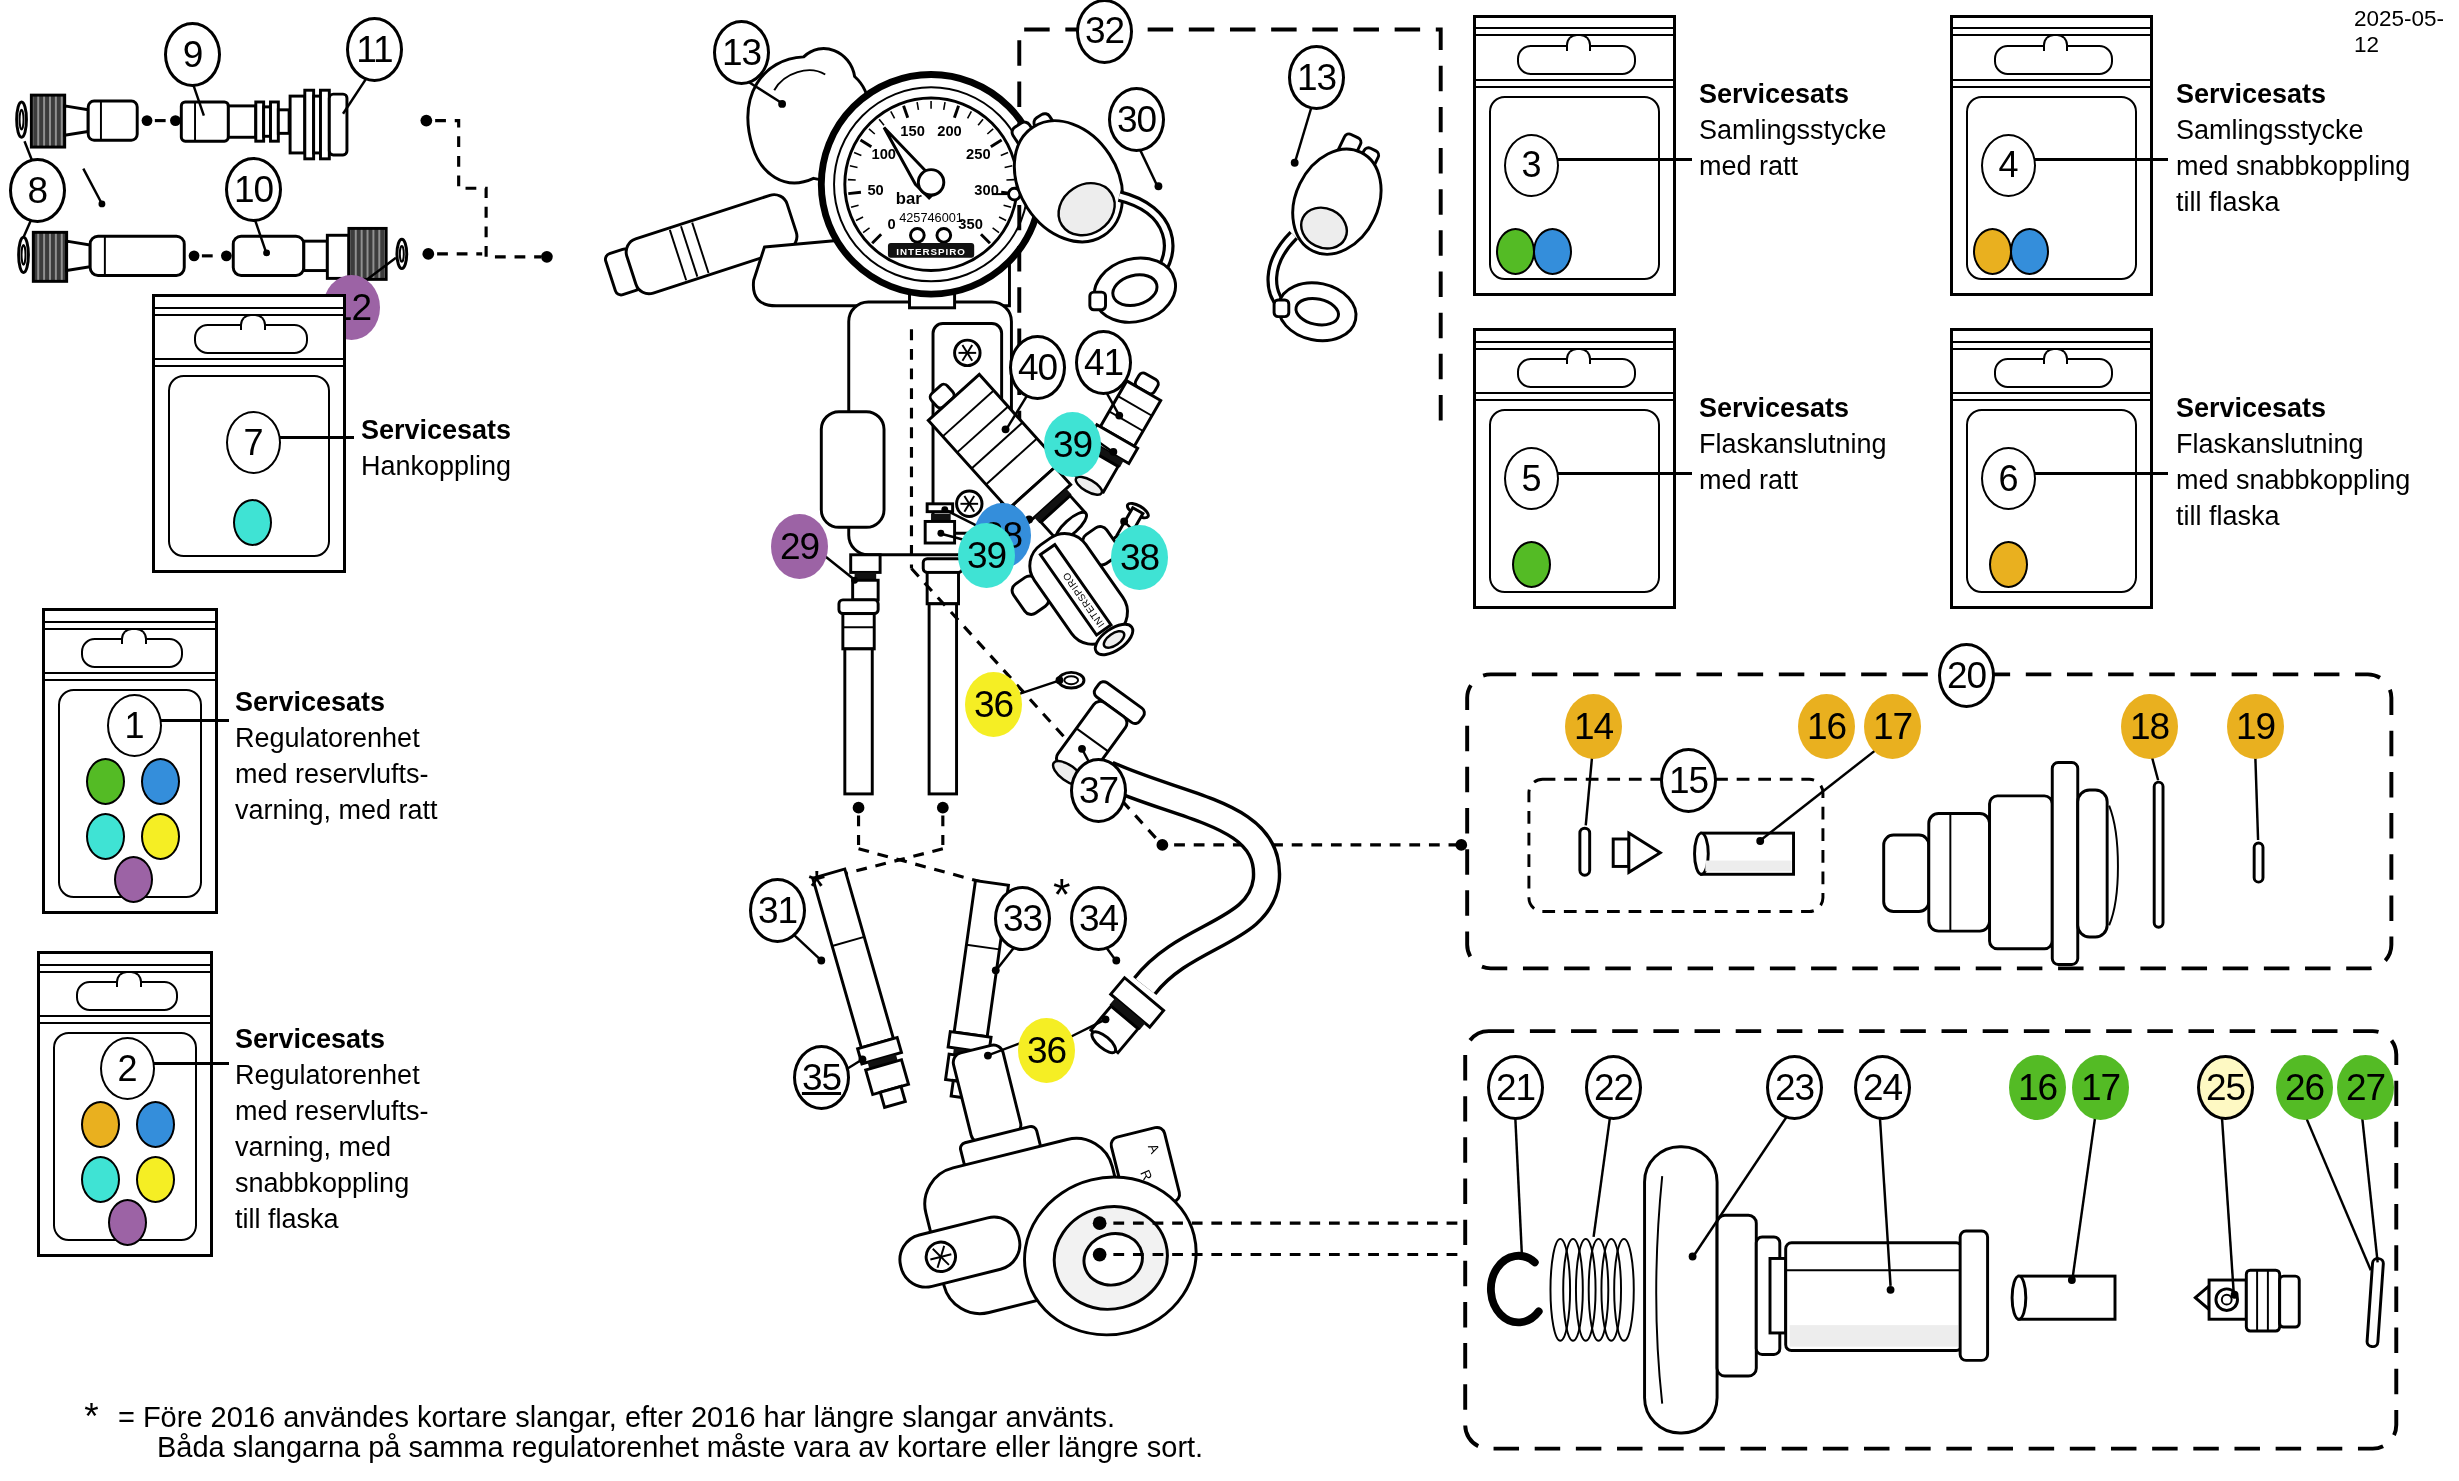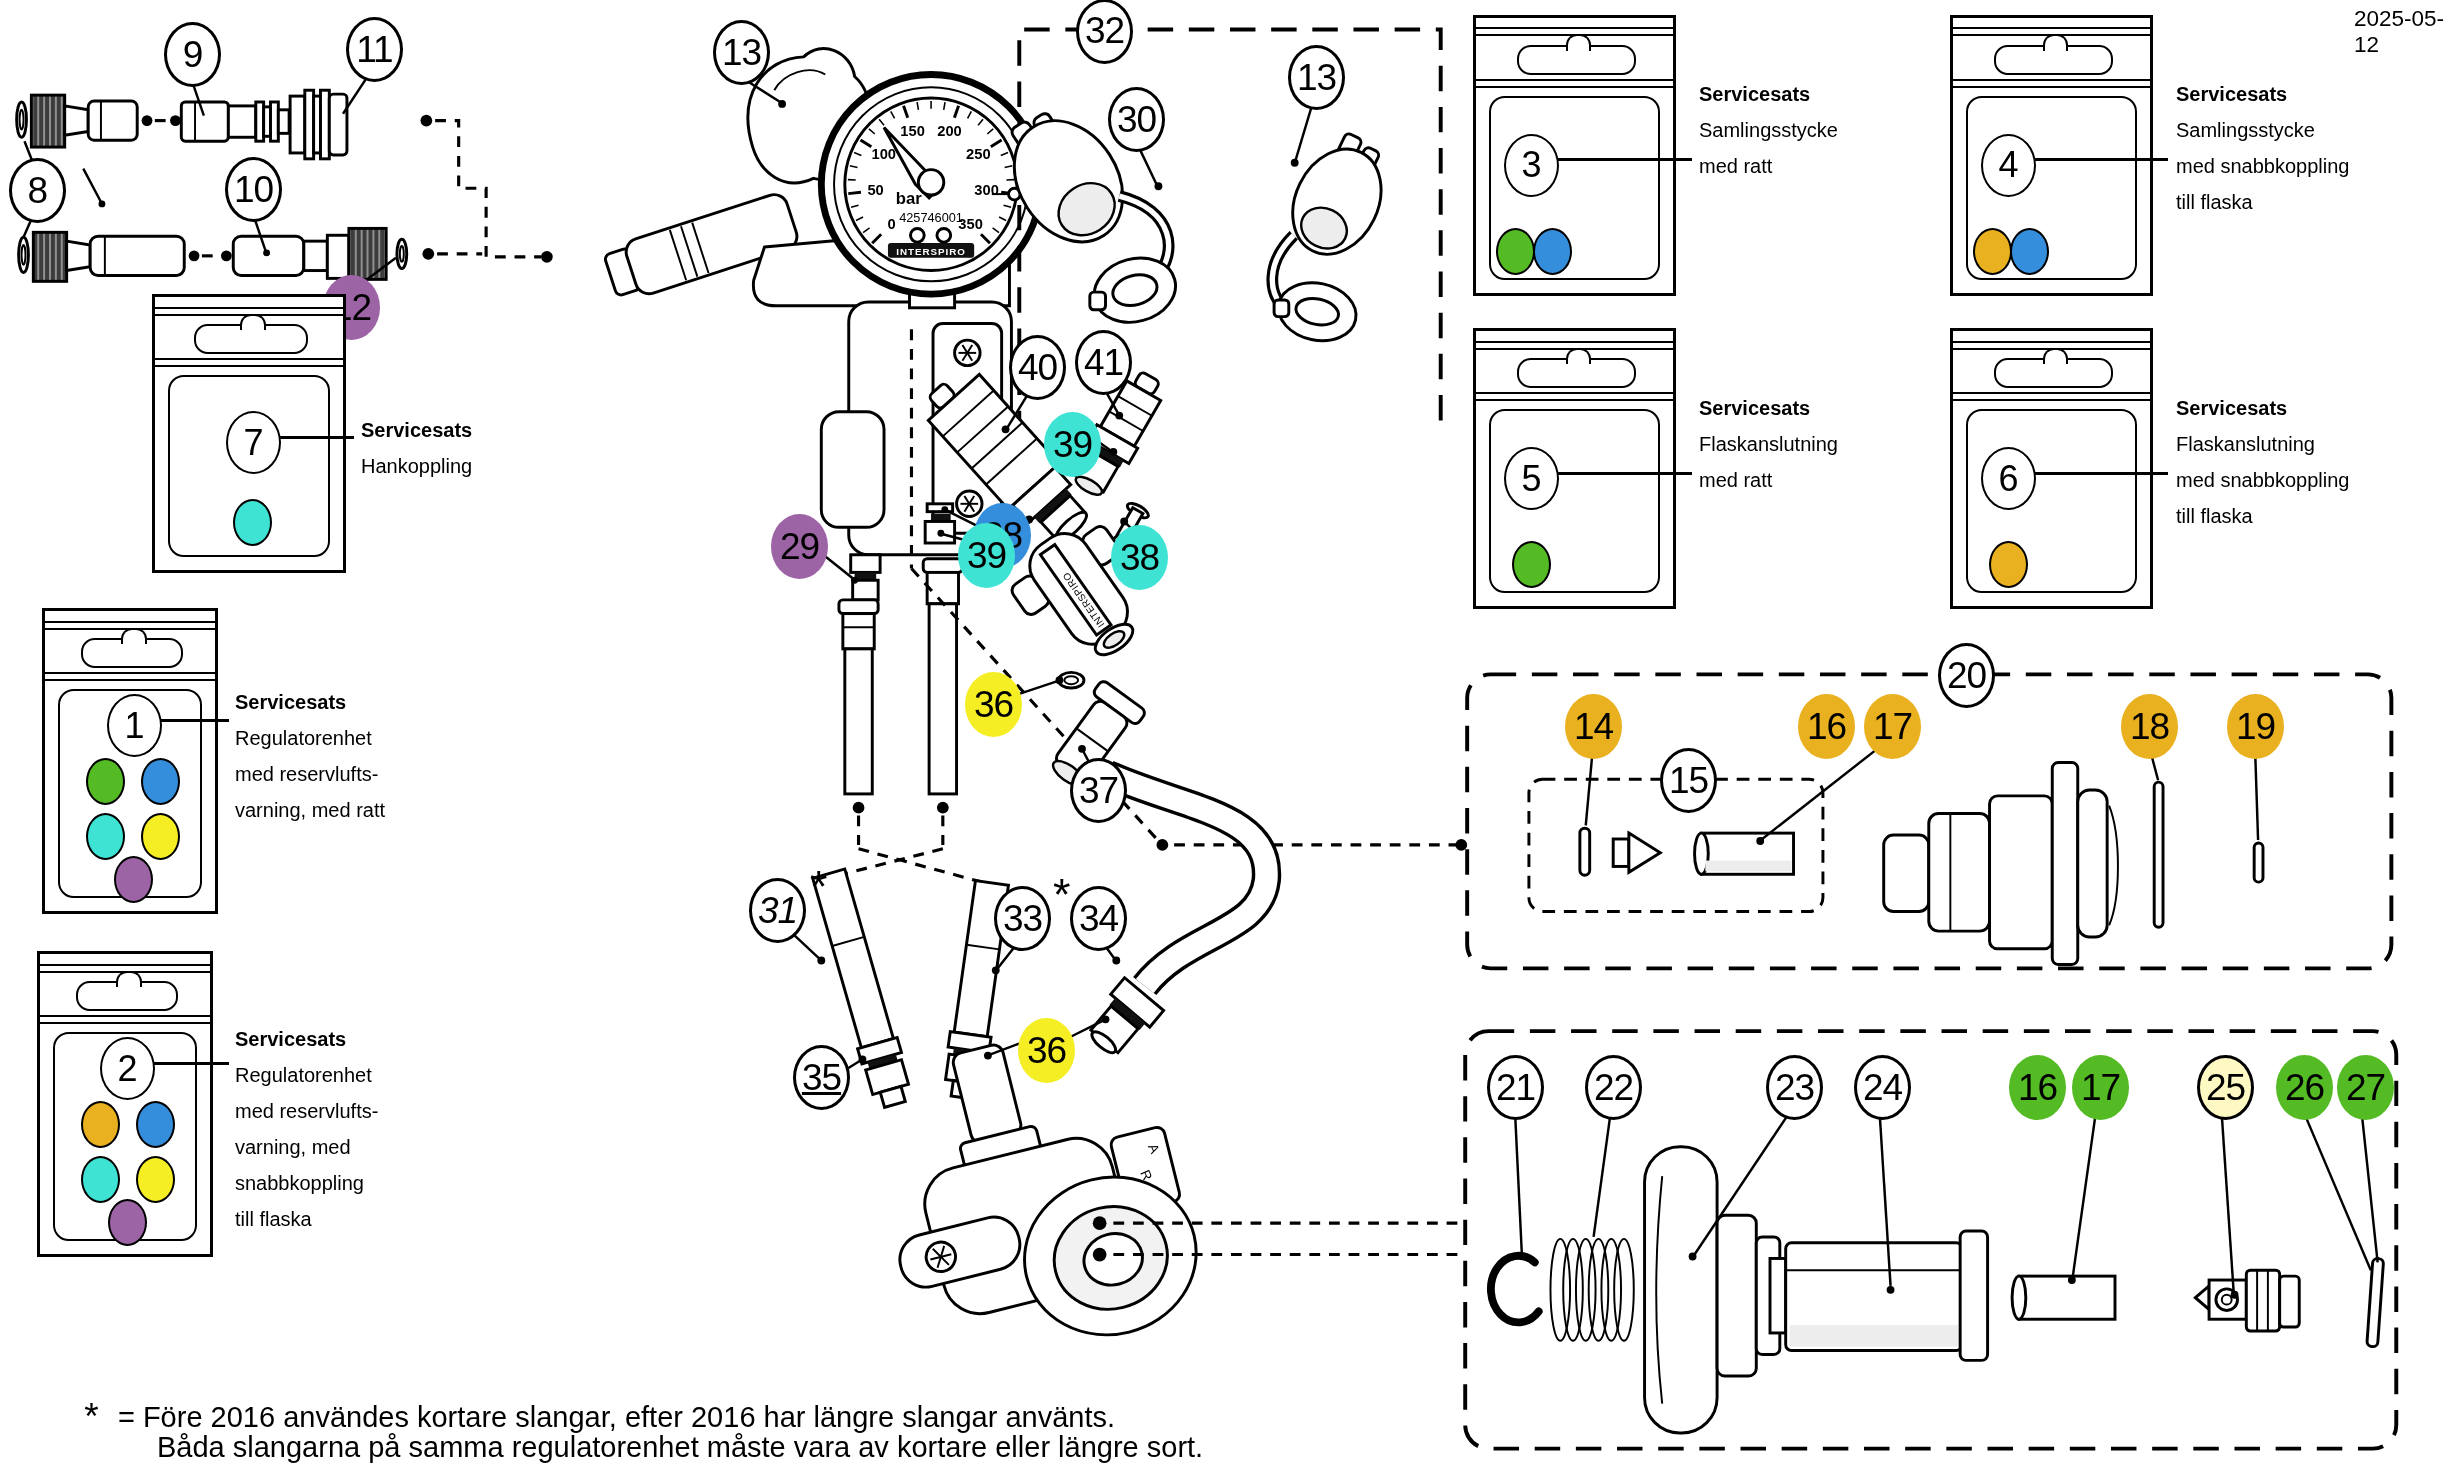--- a/index.html
+++ b/index.html
@@ -18,21 +18,21 @@
   .pline{position:absolute;left:0;width:100%;border-top:2.9px solid #000;}
   .pslot{position:absolute;top:27.4px;left:21%;width:58%;height:25.5px;border:2.9px solid #000;
          border-radius:13.7px;background:#fff;}
   .pslot::before{content:'';position:absolute;top:-12.7px;left:50%;margin-left:-10.8px;width:21.6px;height:14.7px;
          border:2.9px solid #000;border-bottom:none;border-radius:10.8px 10.8px 0 0;background:#fff;}
   .pwin{position:absolute;left:12.7px;right:12.7px;top:78px;bottom:12.7px;border:2.9px solid #000;border-radius:15.7px;}
   .pnum{position:absolute;width:51px;height:59px;border:2.9px solid #000;border-radius:50%;background:#fff;
         display:flex;align-items:center;justify-content:center;font-size:36px;z-index:3;}
   .pdot{position:absolute;width:35px;height:43px;border:2.5px solid #000;border-radius:50%;}
   .leader{position:absolute;height:2.9px;background:#000;z-index:2;}
-  .kit-label{position:absolute;font-size:20px;line-height:36px;white-space:nowrap;}
+  .kit-label{position:absolute;font-size:27px;line-height:36px;white-space:nowrap;}
   .kit-label .b{font-weight:bold;}
   
   .legend-row{position:absolute;display:flex;align-items:center;font-size:29px;}
   .lg-dot{display:inline-block;width:41px;height:46px;border:2.5px solid #000;border-radius:50%;margin-right:8.8px;}
   .lg-star{display:inline-block;width:45px;text-align:center;font-size:37px;margin-right:3.9px;}
   .lg-text{white-space:nowrap;}
   
   .fw{fill:#fff;stroke:#000;stroke-width:3;}
   .fg{fill:#ededed;stroke:#000;stroke-width:2.5;}
   .ln{fill:none;stroke:#000;stroke-width:2;}
@@ -483,21 +483,21 @@
       <div class="co" style="left: 1288px; top: 45px; background: rgb(255, 255, 255);">13</div>
       <div class="co filled" style="left: 771px; top: 514px; background: rgb(156, 99, 165);">29</div>
       <div class="co filled" style="left: 974px; top: 503px; background: rgb(52, 142, 219);">28</div>
       <div class="co" style="left: 1009px; top: 335px; background: rgb(255, 255, 255);">40</div>
       <div class="co" style="left: 1075px; top: 330px; background: rgb(255, 255, 255);">41</div>
       <div class="co filled" style="left: 1044px; top: 412px; background: rgb(63, 227, 212);">39</div>
       <div class="co filled" style="left: 958px; top: 523px; background: rgb(63, 227, 212);">39</div>
       <div class="co filled" style="left: 1111px; top: 525px; background: rgb(63, 227, 212);">38</div>
       <div class="co filled" style="left: 965px; top: 672px; background: rgb(245, 238, 36);">36</div>
       <div class="co" style="left: 1070px; top: 758px; background: rgb(255, 255, 255);">37</div>
-      <div class="co" style="left: 749px; top: 878px; background: rgb(255, 255, 255); font-style: italic;">31<span class="star">*</span></div>
+      <div class="co" style="left: 749px; top: 878px; background: rgb(255, 255, 255);">31<span class="star">*</span></div>
       <div class="co" style="left: 994px; top: 886px; background: rgb(255, 255, 255);">33<span class="star">*</span></div>
       <div class="co" style="left: 1070px; top: 886px; background: rgb(255, 255, 255);">34</div>
       <div class="co" style="left: 793px; top: 1045px; background: rgb(255, 255, 255); text-decoration: underline;">35</div>
       <div class="co filled" style="left: 1018px; top: 1018px; background: rgb(245, 238, 36);">36</div>
       <div class="co" style="left: 1938px; top: 643px; background: rgb(255, 255, 255);">20</div>
       <div class="co filled" style="left: 1565px; top: 694px; background: rgb(233, 176, 31);">14</div>
       <div class="co" style="left: 1660px; top: 748px; background: rgb(255, 255, 255);">15</div>
       <div class="co filled" style="left: 1798px; top: 694px; background: rgb(233, 176, 31);">16</div>
       <div class="co filled" style="left: 1864px; top: 694px; background: rgb(233, 176, 31);">17</div>
       <div class="co filled" style="left: 2121px; top: 694px; background: rgb(233, 176, 31);">18</div>

